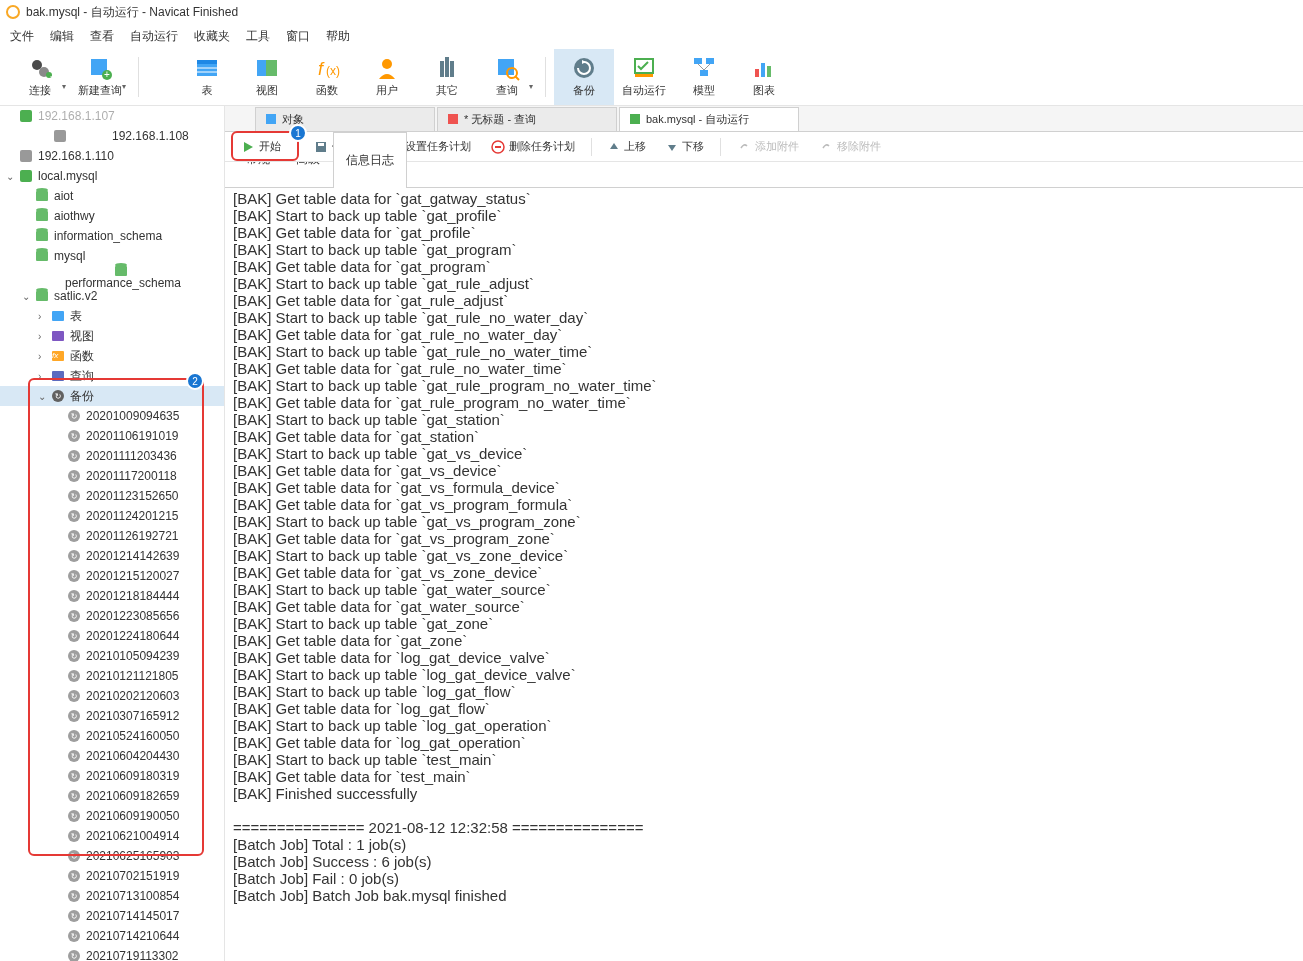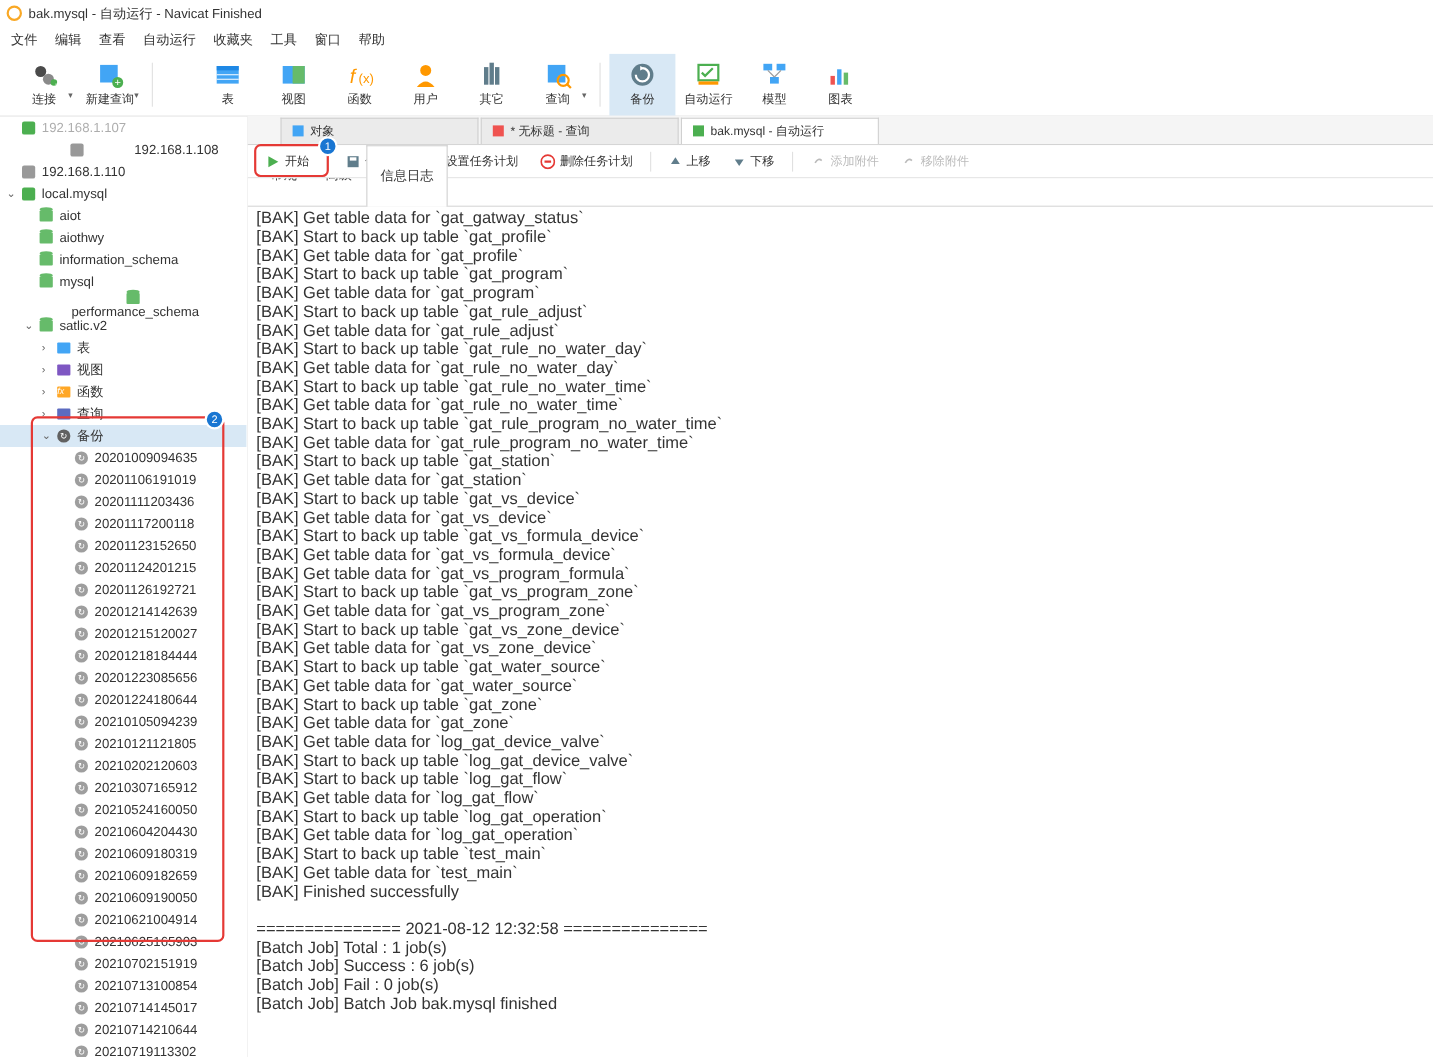--- a/index.html
+++ b/index.html
@@ -202,21 +202,21 @@
   <div class="sidebar sidebar-wrap" id="sidebar">
     <div class="red-box" id="redbox2" style="left:28px; top:272px; width:176px; height:478px;"></div>
     <div class="badge" id="badge2" style="left:186px; top:266px;">2</div>
   <div class="tree-node" style="padding-left: 6px;">
         <span class="tree-arrow"></span>
         <span class="tree-icon">
           <span class="conn-icon "></span>
         </span>
         <span style="opacity:.4">192.168.1.107</span>
       </div>
-      <div class="tree-node" style="padding-left: 10px; gap: 40px;">
+      <div class="tree-node" style="padding-left: 0; gap: 40px;">
         <span class="tree-arrow"></span>
         <span class="tree-icon">
           <span class="conn-icon off"></span>
         </span>
         <span>192.168.1.108</span>
       </div>
       <div class="tree-node" style="padding-left: 6px;">
         <span class="tree-arrow"></span>
         <span class="tree-icon">
           <span class="conn-icon off"></span>
@@ -611,21 +611,20 @@
         <div class="log-line">[BAK] Start to back up table `gat_rule_no_water_day`</div>
         <div class="log-line">[BAK] Get table data for `gat_rule_no_water_day`</div>
         <div class="log-line">[BAK] Start to back up table `gat_rule_no_water_time`</div>
         <div class="log-line">[BAK] Get table data for `gat_rule_no_water_time`</div>
         <div class="log-line">[BAK] Start to back up table `gat_rule_program_no_water_time`</div>
         <div class="log-line">[BAK] Get table data for `gat_rule_program_no_water_time`</div>
         <div class="log-line">[BAK] Start to back up table `gat_station`</div>
         <div class="log-line">[BAK] Get table data for `gat_station`</div>
         <div class="log-line">[BAK] Start to back up table `gat_vs_device`</div>
         <div class="log-line">[BAK] Get table data for `gat_vs_device`</div>
-        <div class="log-line">[BAK] Start to back up table `gat_vs_formula_device`</div>
         <div class="log-line">[BAK] Get table data for `gat_vs_formula_device`</div>
         <div class="log-line">[BAK] Get table data for `gat_vs_program_formula`</div>
         <div class="log-line">[BAK] Start to back up table `gat_vs_program_zone`</div>
         <div class="log-line">[BAK] Get table data for `gat_vs_program_zone`</div>
         <div class="log-line">[BAK] Start to back up table `gat_vs_zone_device`</div>
         <div class="log-line">[BAK] Get table data for `gat_vs_zone_device`</div>
         <div class="log-line">[BAK] Start to back up table `gat_water_source`</div>
         <div class="log-line">[BAK] Get table data for `gat_water_source`</div>
         <div class="log-line">[BAK] Start to back up table `gat_zone`</div>
         <div class="log-line">[BAK] Get table data for `gat_zone`</div>

